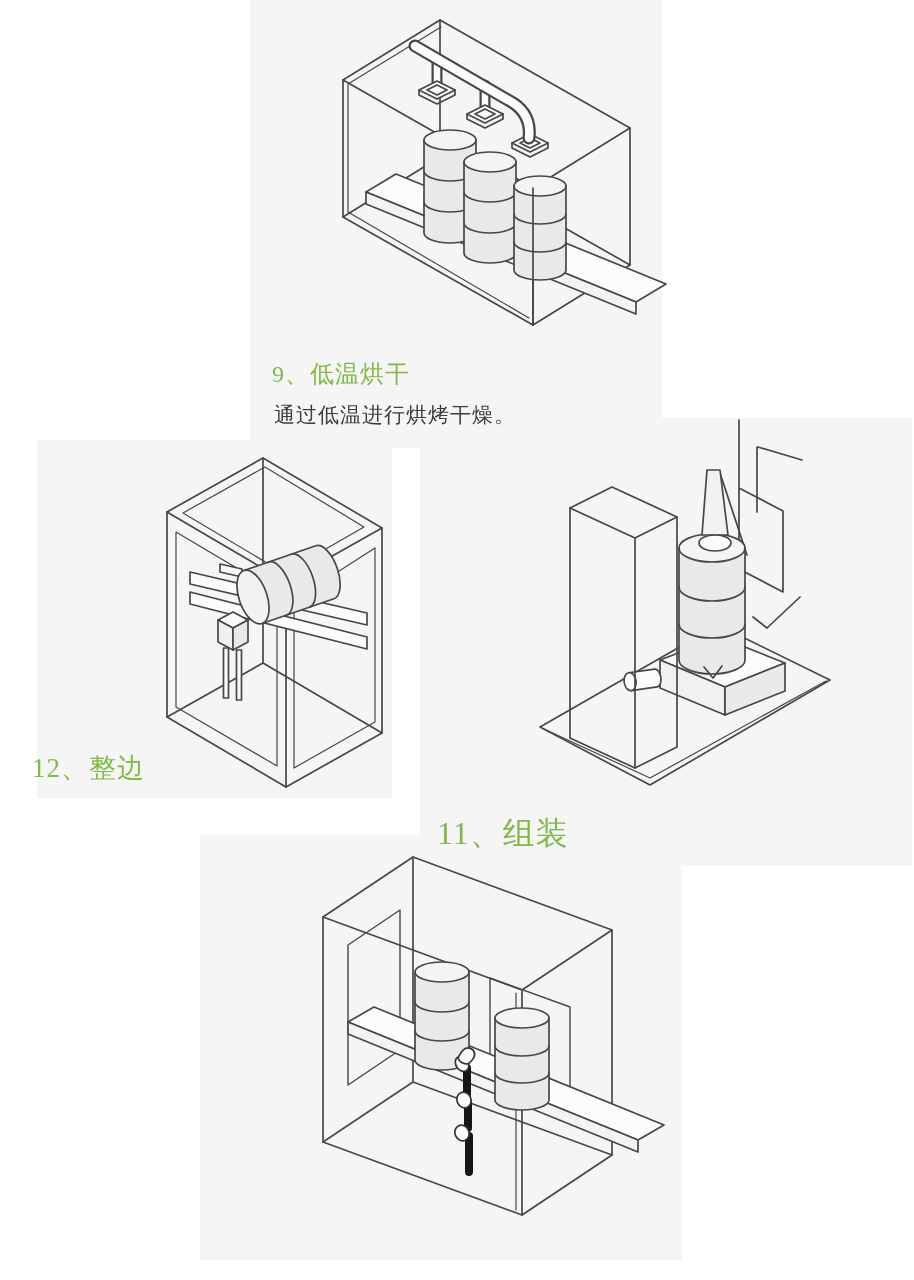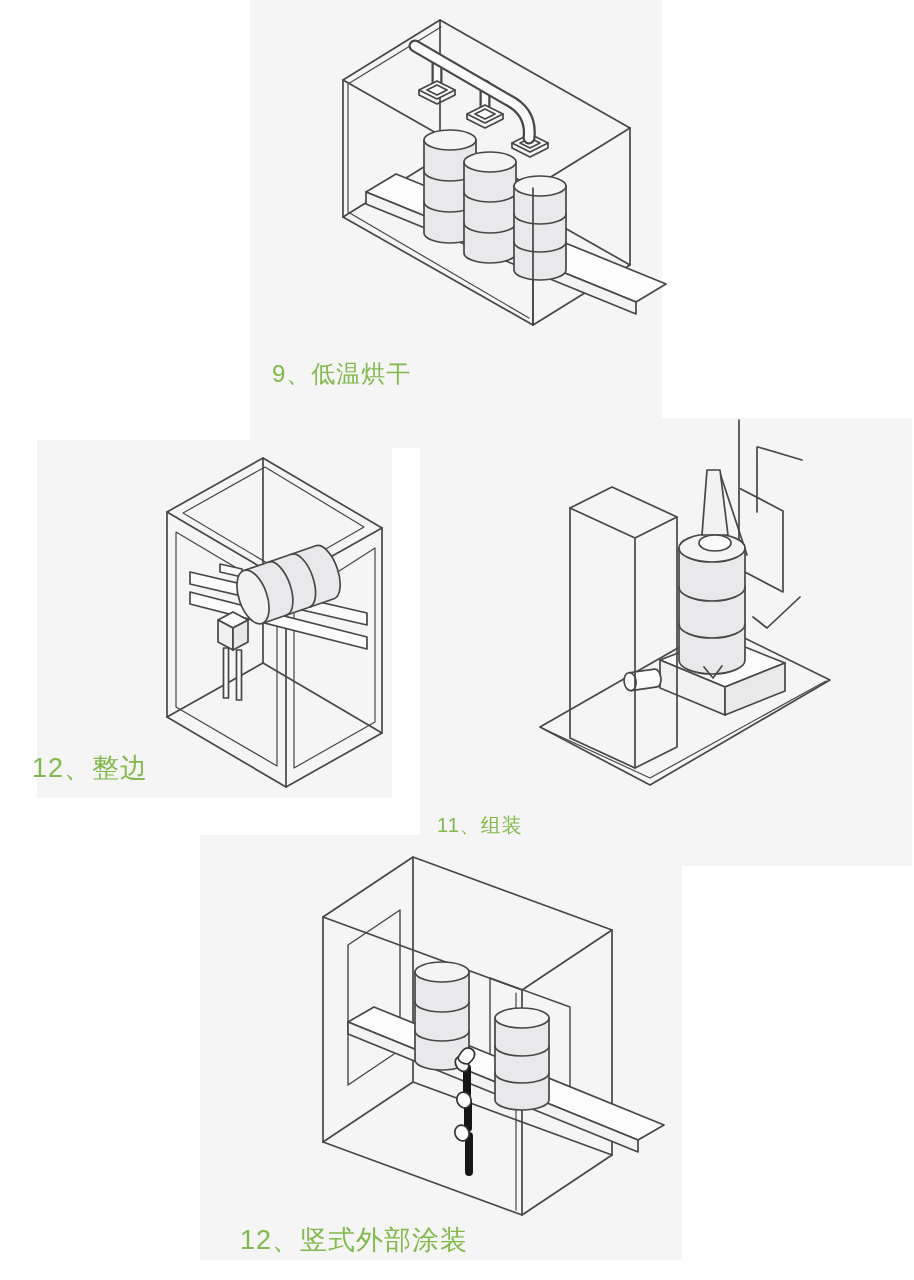--- a/index.html
+++ b/index.html
@@ -1,31 +1,31 @@
 <!DOCTYPE html>
 <html><head>
 <meta charset="utf-8">
 <style>
   html,body{margin:0;padding:0;background:#ffffff;}
   #page{
     position:relative;width:914px;height:1280px;background:#ffffff;overflow:hidden;
-    font-family:Liberation Sans, sans-serif;
+    font-family:Liberation Serif, serif;
   }
   .tile{position:absolute;background:#f5f5f6;}
   .fig{position:absolute;}
   .step-title{
     position:absolute;color:#82b94b;font-weight:500;letter-spacing:1px;white-space:nowrap;
   }
   .step-desc{
     position:absolute;color:#3c3c3c;font-size:21px;letter-spacing:1px;white-space:nowrap;
   }
   .t9{left:272px;top:358px;font-size:24px;}
   .d9{left:274px;top:401px;}
   .t10{left:32px;top:750px;font-size:27px;}
-  .t11{left:437px;top:812px;font-size:20px;}
+  .t11{left:437px;top:812px;font-size:32px;}
   .t12{left:240px;top:1222px;font-size:27px;}
 </style>
 </head>
 <body>
 
 <div id="page">
 
   <div class="tile" style="left:250px;top:0;width:412px;height:448px;"></div>
   <div class="tile" style="left:37px;top:440px;width:355px;height:358px;"></div>
   <div class="tile" style="left:420px;top:418px;width:492px;height:448px;"></div>
@@ -181,17 +181,17 @@
         <path d="M177,218 V244 M178,252 V278 M179,286 V322" stroke="#161616" stroke-width="8"></path>
         <ellipse cx="172" cy="214" rx="6" ry="8" transform="rotate(-35 172 214)" fill="#fdfdfd" stroke="#333333"></ellipse>
         <ellipse cx="174" cy="250" rx="7" ry="8" transform="rotate(-25 174 250)" fill="#fdfdfd" stroke="#333333"></ellipse>
         <ellipse cx="172" cy="283" rx="7" ry="8" transform="rotate(-25 172 283)" fill="#fdfdfd" stroke="#333333"></ellipse>
         <path d="M168,208 Q175,193 183,200 Q188,206 178,214 Q170,214 168,208 Z" fill="#fdfdfd" stroke="#333333"></path>
       </g>
     </g>
   </svg>
 
   <div class="step-title t9">9、低温烘干</div>
+  <div class="step-desc d9">通过低温进行烘烤干燥。</div>
   <div class="step-title t10">12、整边</div>
   <div class="step-title t11">11、组装</div>
-  <div class="step-title t12">12、竖式外部涂装</div>
 
 </div>
 
 </body></html>

